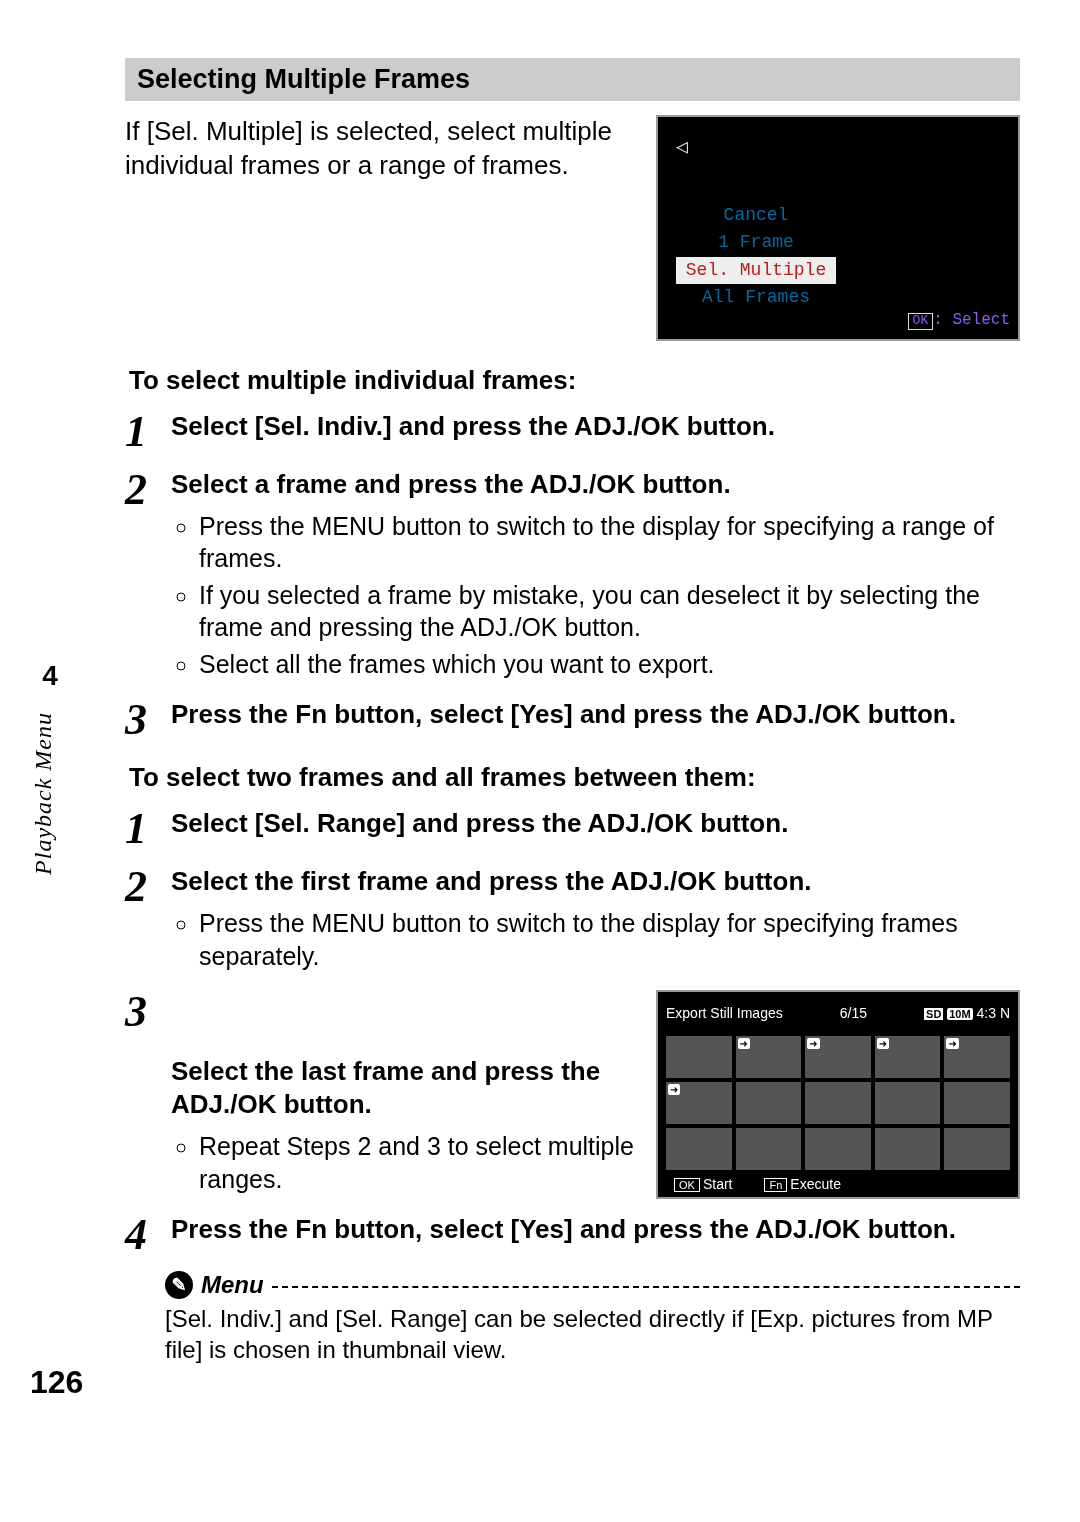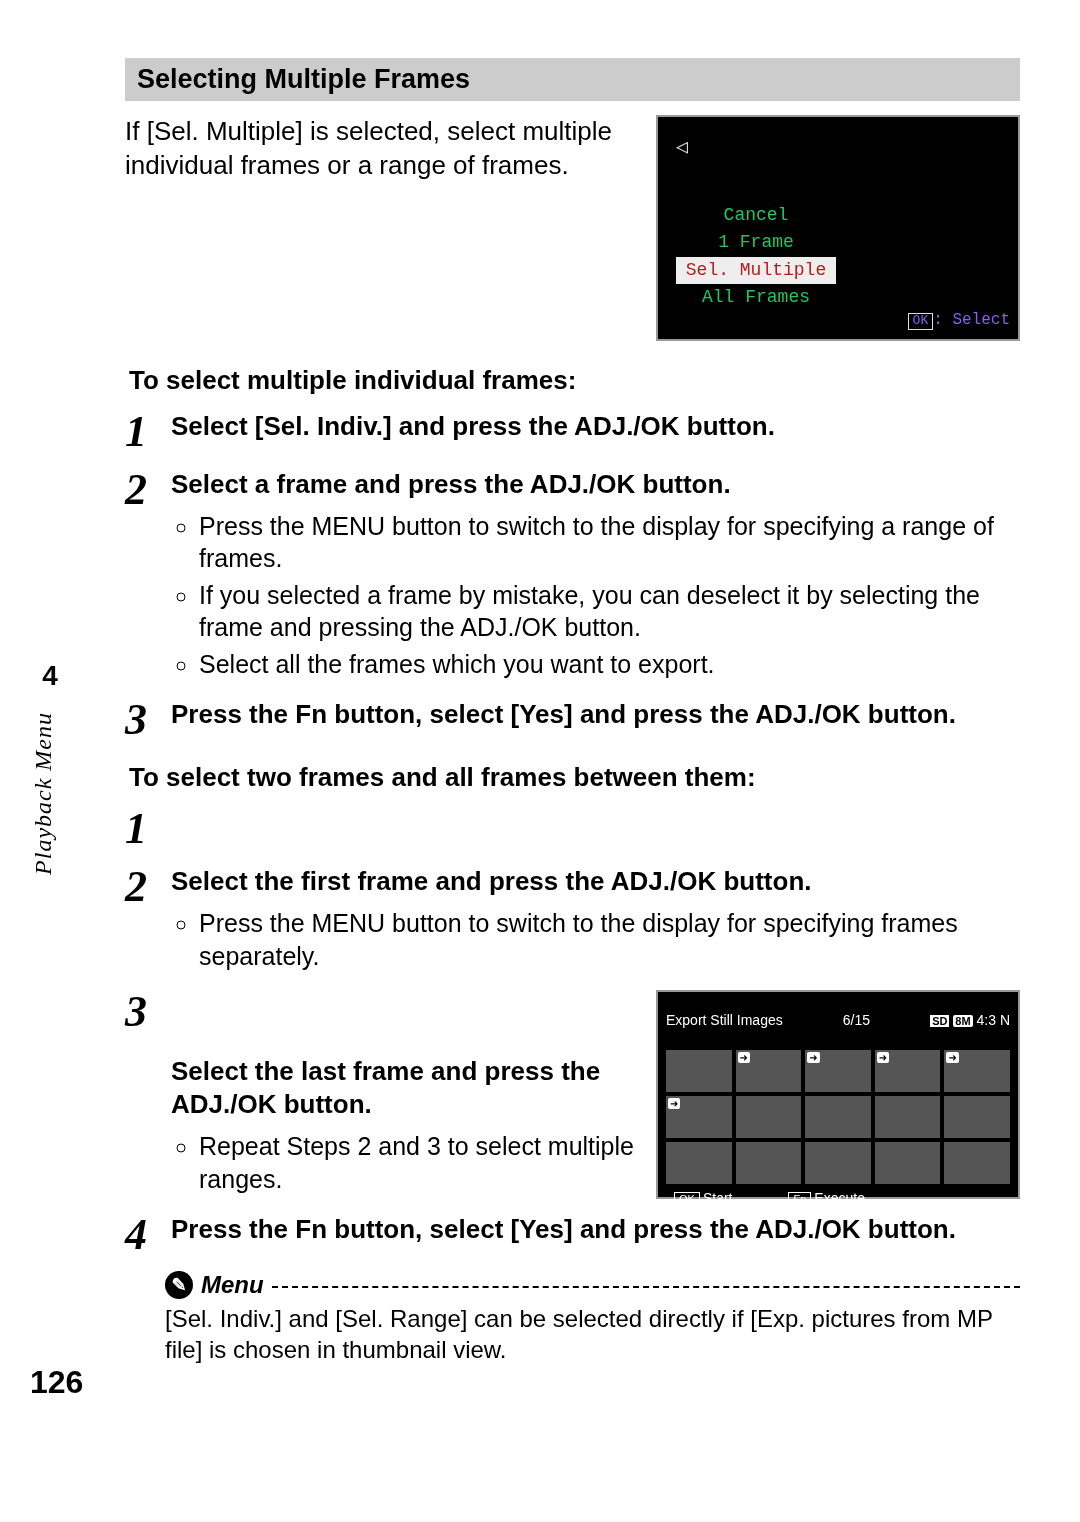--- a/index.html
+++ b/index.html
@@ -54,21 +54,21 @@
   .lcd1 .menu {
     position: absolute;
     left: 18px;
     top: 85px;
     width: 160px;
   }
   .lcd1 .menu .mi {
     padding: 2px 8px;
     text-align: center;
     font-size: 18px;
-    color: #22c55e;
+    color: #0369a1;
     line-height: 1.3;
   }
   .lcd1 .menu .mi.sel {
     background: #eee;
     color: #b91c1c;
   }
   .lcd1 .ok {
     position: absolute;
     right: 8px;
     bottom: 8px;
@@ -129,21 +129,21 @@
     border: 2px solid #999;
     flex-shrink: 0;
     color: #fff;
     font-family: Arial, sans-serif;
     font-size: 14px;
     position: relative;
   }
   .lcd2 .top {
     display: flex;
     justify-content: space-between;
-    padding: 20px 8px;
+    padding: 13px 8px;
     font-size: 14px;
     align-items: center;
   }
   .lcd2 .grid {
     display: grid;
     grid-template-columns: repeat(5, 1fr);
     grid-template-rows: repeat(3, 1fr);
     gap: 4px;
     padding: 2px 8px;
     height: 138px;
@@ -159,21 +159,21 @@
     left: 2px;
     background: #fff;
     color: #000;
     font-size: 10px;
     padding: 0 2px;
     border-radius: 2px;
     line-height: 1.1;
   }
   .lcd2 .bottom {
     display: flex;
-    gap: 56px;
+    gap: 32px;
     padding: 4px 16px;
     font-size: 14px;
     justify-content: flex-start;
   }
   .lcd2 .btnlabel .box {
     border: 1px solid #fff;
     padding: 0 4px;
     font-size: 11px;
     display: inline-block;
     margin-right: 3px;
@@ -290,20 +290,23 @@
           <div class="step-title">Press the Fn button, select [Yes] and press the ADJ./OK button.</div>
         </div>
       </li>
     </ol>
 
   <div class="sub-head">To select two frames and all frames between them:</div>
 
   <ol class="steps" id="steps-b">
       <li class="step">
         <div class="step-num">1</div>
+        <div class="step-body">
+          <div class="step-title">Select [Sel. Range] and press the ADJ./OK button.</div>
+        </div>
       </li>
       <li class="step">
         <div class="step-num">2</div>
         <div class="step-body">
           <div class="step-title">Select the first frame and press the ADJ./OK button.</div>
           <ul class="step-bullets">
             <li>Press the MENU button to switch to the display for specifying frames separately.</li>
           </ul>
         </div>
       </li>
@@ -314,21 +317,21 @@
             <div class="left">
               <div class="step-title">Select the last frame and press the ADJ./OK button.</div>
               <ul class="step-bullets">
                 <li>Repeat Steps 2 and 3 to select multiple ranges.</li>
               </ul>
             </div>
             <div class="lcd2">
               <div class="top">
                 <span>Export Still Images</span>
                 <span>6/15</span>
-                <span><span class="sd-badge">SD</span> <span class="res-badge">8M</span> 4:3 N</span>
+                <span><span class="sd-badge">SD</span> <span class="res-badge">10M</span> 4:3 N</span>
               </div>
               <div class="grid">
                 <div class="cell"></div>
                 <div class="cell">
                   <span class="mark">➜</span>
                 </div>
                 <div class="cell">
                   <span class="mark">➜</span>
                 </div>
                 <div class="cell">

